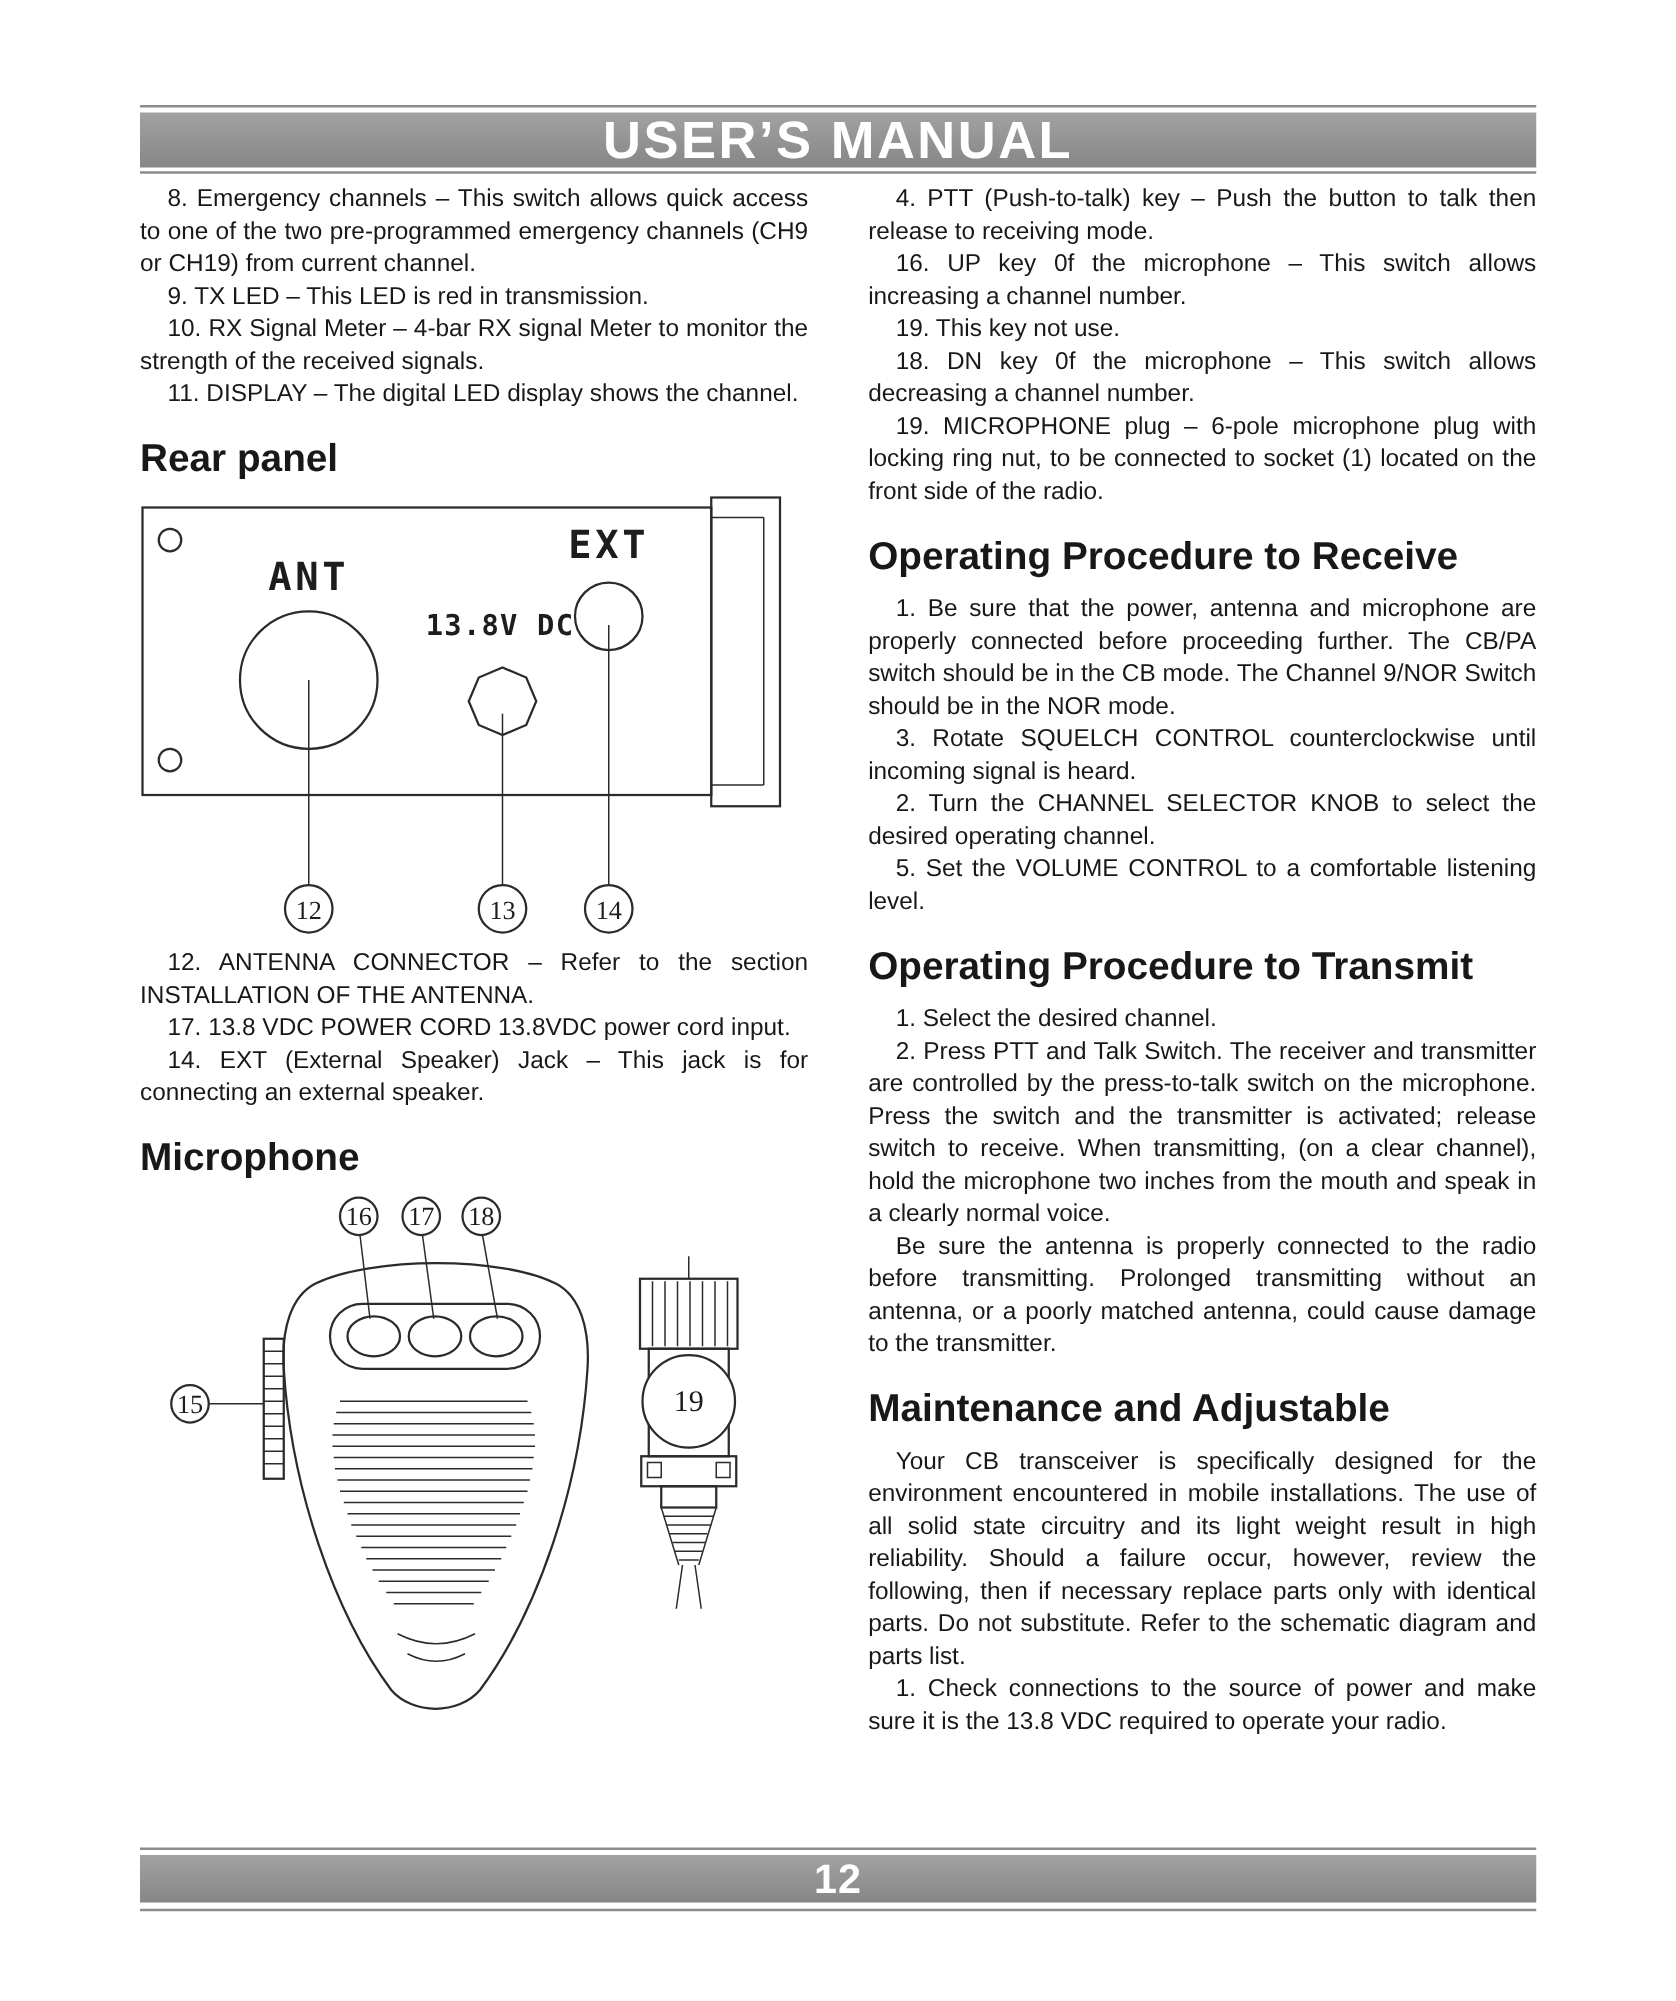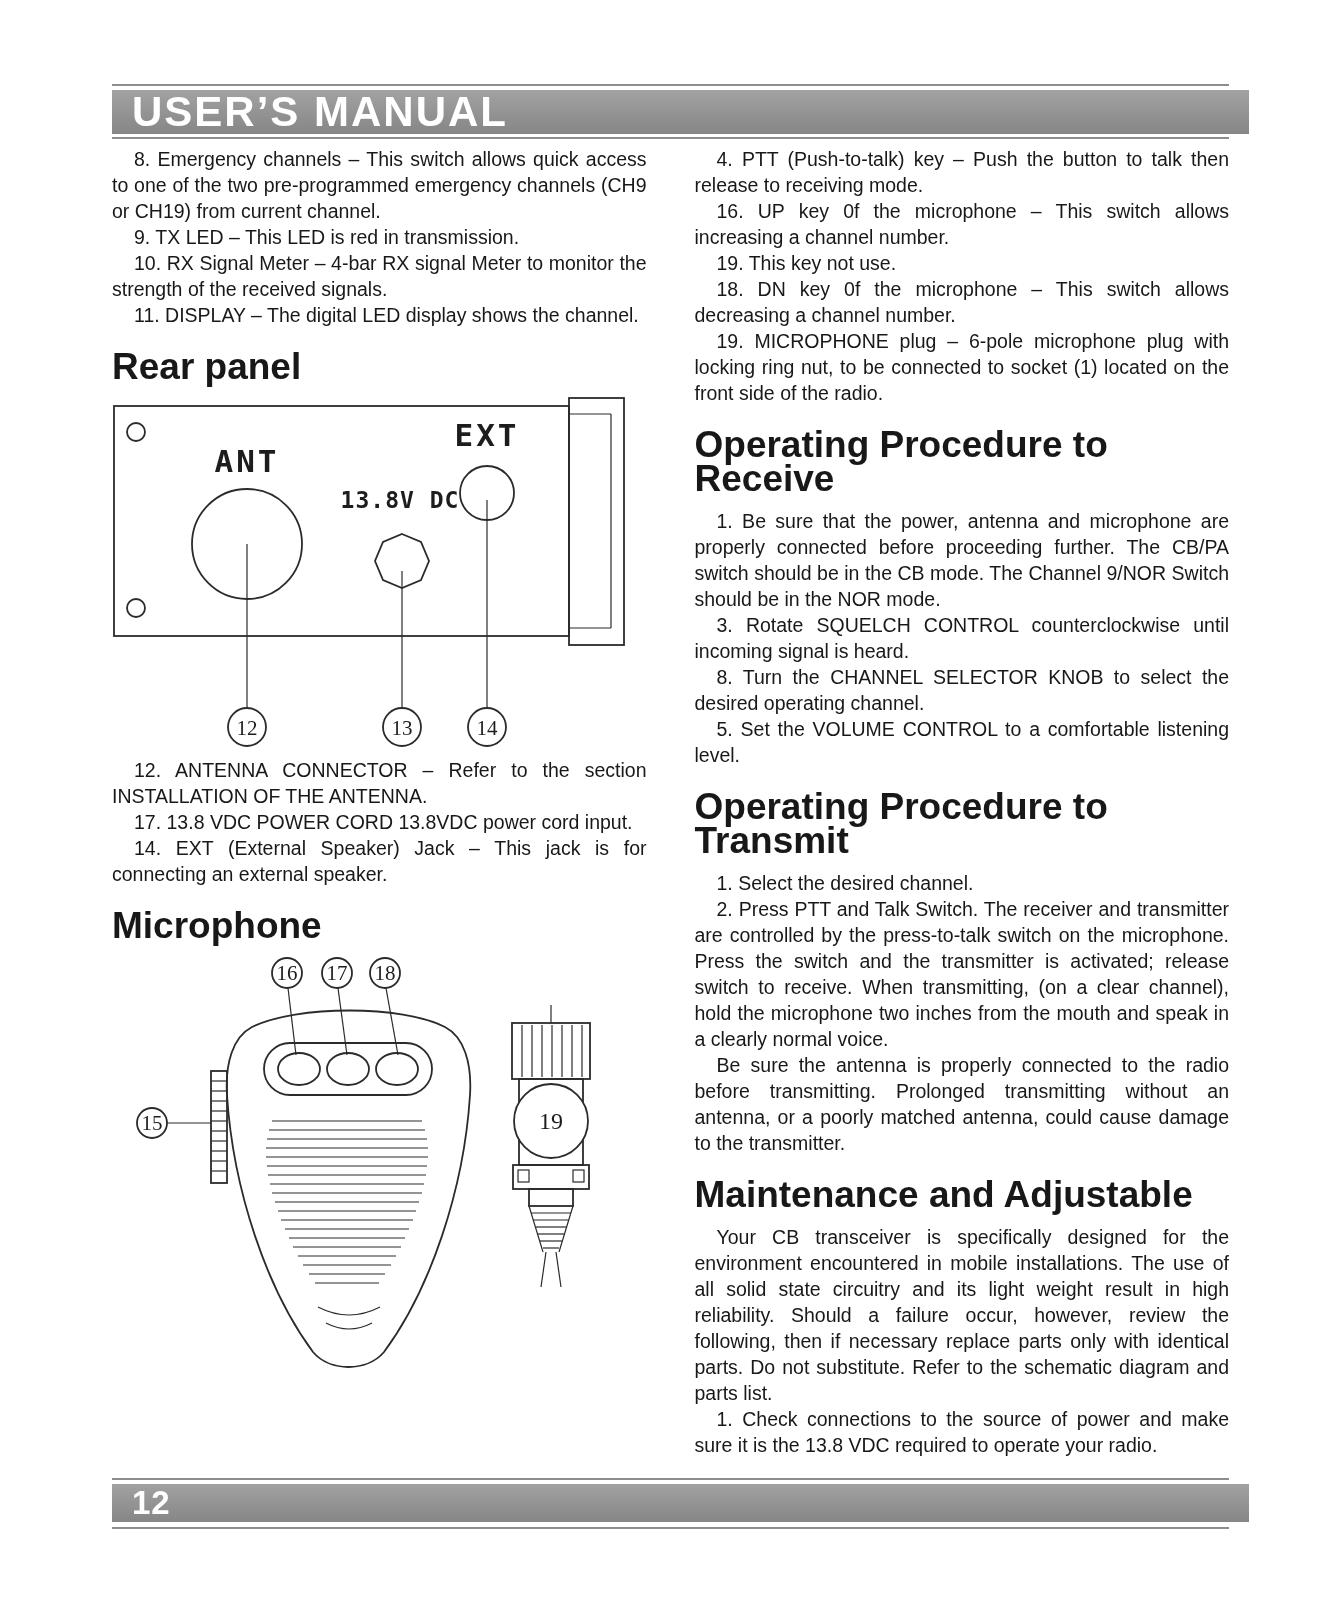--- a/index.html
+++ b/index.html
@@ -13,35 +13,35 @@
   }
   .rule { position: absolute; left: 112px; width: 1117px; height: 2px; background: #8d8d8d; }
   #rule-header-top    { top: 84px; }
   #rule-header-bottom { top: 137px; }
   #rule-footer-top    { top: 1478px; }
   #rule-footer-bottom { top: 1527px; }
 
   .band {
     position: absolute; left: 112px; width: 1117px;
     background: linear-gradient(180deg, #a2a2a2, #868686);
-    color: #ffffff;  padding-left: 20px;
+    color: #ffffff; text-align: center;
   }
   .band.header { top: 90px; height: 44px; }
   .band.header span { font-size: 42px; font-weight: bold; line-height: 44px; letter-spacing: 2px; }
   .band.footer { top: 1484px; height: 38px; }
   .band.footer span { font-size: 33px; font-weight: bold; line-height: 38px; letter-spacing: 1px; }
 
   .content {
     position: absolute; top: 146px; left: 112px; width: 1117px;
     display: flex; gap: 48px;
   }
   .col { width: 539px; font-size: 19.5px; line-height: 26px; text-align: justify; }
   .col p { margin: 0; text-indent: 22px; }
   h2 {
-    font-size: 37px; line-height: 34px; font-weight: bold;
+    font-size: 31px; line-height: 34px; font-weight: bold;
     margin: 22px 0 12px; text-align: left;
   }
   h2.extra-space { }
 
   .diagram { display: block; margin: 10px 0 6px; }
   svg text { fill: #1d1d1d; }
   .dlabel { font-family: "DejaVu Sans Mono", monospace; font-weight: bold; }
   .dlabel.big { font-size: 31px; letter-spacing: 3px; }
   .dlabel.mid { font-size: 23px; letter-spacing: 1px; }
   .cnum { font-family: "Liberation Serif", serif; font-size: 21px; }
@@ -219,21 +219,21 @@
   <div class="col">
     <p>4. PTT (Push-to-talk) key – Push the button to talk then release to receiving mode.</p>
     <p>16. UP key 0f the microphone – This switch allows increasing a channel number.</p>
     <p>19. This key not use.</p>
     <p>18. DN key 0f the microphone – This switch allows decreasing a channel number.</p>
     <p>19. MICROPHONE plug – 6-pole microphone plug with locking ring nut, to be connected to socket (1) located on the front side of the radio.</p>
 
     <h2>Operating Procedure to Receive</h2>
     <p>1. Be sure that the power, antenna and microphone are properly connected before proceeding further. The CB/PA switch should be in the CB mode. The Channel 9/NOR Switch should be in the NOR mode.</p>
     <p>3. Rotate SQUELCH CONTROL counterclockwise until incoming signal is heard.</p>
-    <p>8. Turn the CHANNEL SELECTOR KNOB to select the desired operating channel.</p>
+    <p>2. Turn the CHANNEL SELECTOR KNOB to select the desired operating channel.</p>
     <p>5. Set the VOLUME CONTROL to a comfortable listening level.</p>
 
     <h2>Operating Procedure to Transmit</h2>
     <p>1. Select the desired channel.</p>
     <p>2. Press PTT and Talk Switch. The receiver and transmitter are controlled by the press-to-talk switch on the microphone. Press the switch and the transmitter is activated; release switch to receive. When transmitting, (on a clear channel), hold the microphone two inches from the mouth and speak in a clearly normal voice.</p>
     <p>Be sure the antenna is properly connected to the radio before transmitting. Prolonged transmitting without an antenna, or a poorly matched antenna, could cause damage to the transmitter.</p>
 
     <h2 class="extra-space">Maintenance and Adjustable</h2>
     <p>Your CB transceiver is specifically designed for the environment encountered in mobile installations. The use of all solid state circuitry and its light weight result in high reliability. Should a failure occur, however, review the following, then if necessary replace parts only with identical parts. Do not substitute. Refer to the schematic diagram and parts list.</p>
     <p>1. Check connections to the source of power and make sure it is the 13.8 VDC required to operate your radio.</p>

